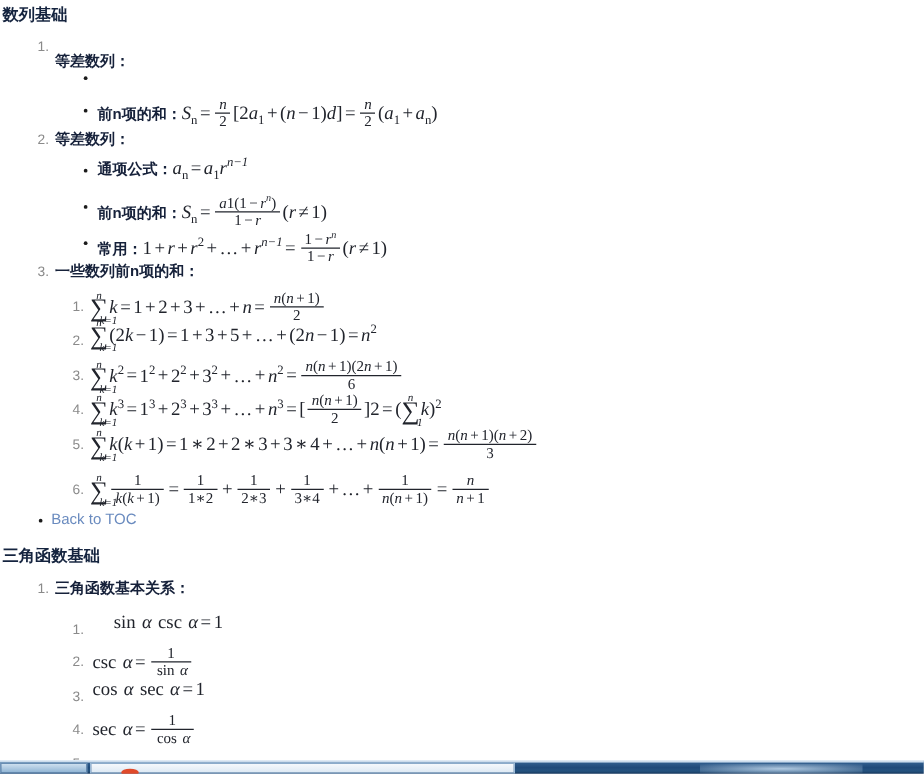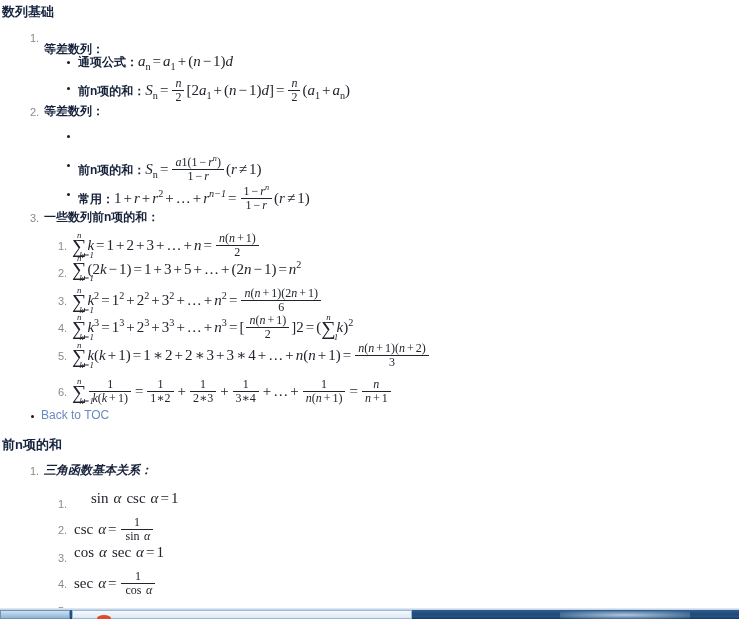--- a/index.html
+++ b/index.html
@@ -172,33 +172,33 @@
 <body>
 
 <div class="page">
 
   <h2 class="section-title title-sequences">数列基础</h2>
 
   <div class="marker" style="left:30px; top:32px;">1.</div>
   <div class="row cjk" style="left:44px; top:43px;">等差数列：</div>
 
   <div class="bullet" style="left:67px; top:61px;"></div>
-  <div class="row" style="left:78px; top:53px;">
-    <span class="cjk">通项公式：</span><span class="m"><i>a</i><sub class="sb">n</sub><span class="op">=</span><i>a</i><sub class="sb">1</sub><span class="op">+</span>(<i>n</i><span class="op">−</span><span class="num">1</span>)<i>d</i></span>
-  </div>
 
   <div class="bullet" style="left:67px; top:87px;"></div>
   <div class="row" style="left:78px; top:77px;">
     <span class="cjk">前n项的和：</span><span class="m"><i>S</i><sub class="sb">n</sub><span class="op">=</span><span class="frac"><span class="fnum"><i>n</i></span><span class="fden"><span class="num">2</span></span></span>[<span class="num">2</span><i>a</i><sub class="sb">1</sub><span class="op">+</span>(<i>n</i><span class="op">−</span><span class="num">1</span>)<i>d</i>]<span class="op">=</span><span class="frac"><span class="fnum"><i>n</i></span><span class="fden"><span class="num">2</span></span></span>(<i>a</i><sub class="sb">1</sub><span class="op">+</span><i>a</i><sub class="sb">n</sub>)</span>
   </div>
 
   <div class="marker" style="left:30px; top:106px;">2.</div>
   <div class="row cjk" style="left:44px; top:105px;">等差数列：</div>
 
   <div class="bullet" style="left:67px; top:135px;"></div>
+  <div class="row" style="left:78px; top:126px;">
+    <span class="cjk">通项公式：</span><span class="m"><i>a</i><sub class="sb">n</sub><span class="op">=</span><i>a</i><sub class="sb">1</sub><i>r</i><sup class="sp">n−1</sup></span>
+  </div>
 
   <div class="bullet" style="left:67px; top:164px;"></div>
   <div class="row" style="left:78px; top:154px;">
     <span class="cjk">前n项的和：</span><span class="m"><i>S</i><sub class="sb">n</sub><span class="op">=</span><span class="frac"><span class="fnum"><i>a</i>1(1<span class="op">−</span><i>r</i><sup class="sp">n</sup>)</span><span class="fden">1<span class="op">−</span><i>r</i></span></span>(<i>r</i><span class="op">≠</span><span class="num">1</span>)</span>
   </div>
 
   <div class="bullet" style="left:67px; top:193px;"></div>
   <div class="row" style="left:78px; top:183px;">
     <span class="cjk">常用：</span><span class="m"><span class="num">1</span><span class="op">+</span><i>r</i><span class="op">+</span><i>r</i><sup class="spn">2</sup><span class="op">+</span>…<span class="op">+</span><i>r</i><sup class="sp">n−1</sup><span class="op">=</span><span class="frac"><span class="fnum">1<span class="op">−</span><i>r</i><sup class="sp">n</sup></span><span class="fden">1<span class="op">−</span><i>r</i></span></span>(<i>r</i><span class="op">≠</span><span class="num">1</span>)</span>
   </div>
@@ -232,24 +232,24 @@
   </div>
 
   <div class="marker" style="left:58px; top:386px;">6.</div>
   <div class="row m" style="left:72px; top:378px;">
     <span class="sum">∑<span class="slim-top">n</span><span class="slim-bot">k=1</span></span><span class="frac"><span class="fnum">1</span><span class="fden"><i>k</i>(<i>k</i><span class="op">+</span>1)</span></span><span class="op">=</span><span class="frac"><span class="fnum">1</span><span class="fden">1∗2</span></span><span class="op">+</span><span class="frac"><span class="fnum">1</span><span class="fden">2∗3</span></span><span class="op">+</span><span class="frac"><span class="fnum">1</span><span class="fden">3∗4</span></span><span class="op">+</span>…<span class="op">+</span><span class="frac"><span class="fnum">1</span><span class="fden"><i>n</i>(<i>n</i><span class="op">+</span>1)</span></span><span class="op">=</span><span class="frac"><span class="fnum"><i>n</i></span><span class="fden"><i>n</i><span class="op">+</span>1</span></span>
   </div>
 
   <div class="bullet" style="left:31px; top:415px;"></div>
   <a class="row toc-link" href="#" style="left:41px; top:409px;text-align:center;">Back to TOC</a>
 
-  <h2 class="section-title title-trig">前n项的和</h2>
+  <h2 class="section-title title-trig">三角函数基础</h2>
 
   <div class="marker" style="left:30px; top:465px;">1.</div>
-  <div class="row cjk" style="left:44px; top:464px;font-style:italic;">三角函数基本关系：</div>
+  <div class="row cjk" style="left:44px; top:464px;">三角函数基本关系：</div>
 
   <div class="marker" style="left:58px; top:498px;">1.</div>
   <div class="row m" style="left:89px; top:491px;">
     <span class="op">sin</span> <i>α</i> <span class="op">csc</span> <i>α</i><span class="op">=</span><span class="num">1</span>
   </div>
 
   <div class="marker" style="left:58px; top:524px;">2.</div>
   <div class="row m" style="left:72px; top:516px;">
     <span class="op">csc</span> <i>α</i><span class="op">=</span><span class="frac"><span class="fnum">1</span><span class="fden"><span class="op">sin</span> <i>α</i></span></span>
   </div>

